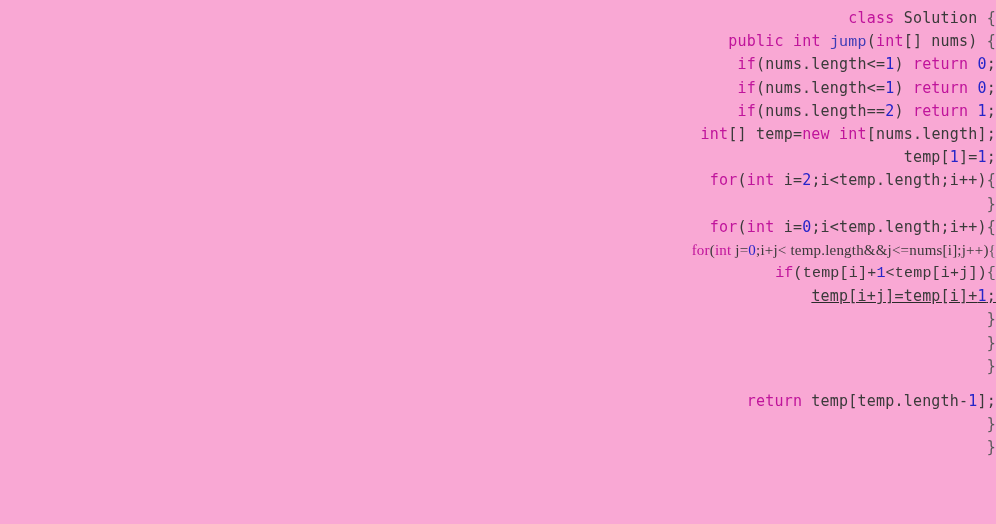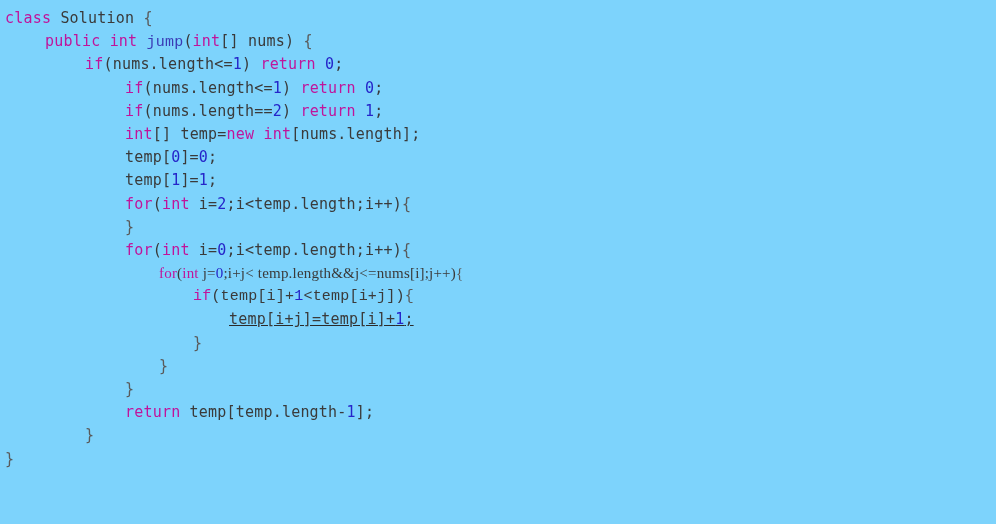--- a/index.html
+++ b/index.html
@@ -10,23 +10,24 @@
   body {
     width: 996px;
     height: 524px;
     background: #f6f6f6;
     font-family: "DejaVu Sans Mono", "Liberation Mono", monospace;
     overflow: hidden;
   }
   #code-viewer {
     width: 996px;
     height: 524px;
-    background: #7dd3fc;
+    background: #f9a8d4;
     box-sizing: border-box;
     padding: 7px 0 0 0;
+    text-align: right;
   }
   .code-line {
     height: 23.2px;
     line-height: 23.2px;
     font-size: 15px;
     white-space: pre;
     letter-spacing: 0.2px;
     color: #2b2b2b;
     padding-left: 5px;
   }
@@ -40,27 +41,26 @@
 </head>
 <body>
 
 <div id="code-viewer">
     <div class="code-line" style="padding-left: 5px;"><span class="tok-kw">class</span><span class="tok-plain"> </span><span class="tok-plain">Solution</span><span class="tok-plain"> </span><span class="tok-brace">{</span></div>
     <div class="code-line" style="padding-left: 45px;"><span class="tok-kw">public</span><span class="tok-plain"> </span><span class="tok-kw">int</span><span class="tok-plain"> </span><span class="tok-fn">jump</span><span class="tok-punct">(</span><span class="tok-kw">int</span><span class="tok-punct">[] </span><span class="tok-plain">nums</span><span class="tok-punct">)</span><span class="tok-plain"> </span><span class="tok-brace">{</span></div>
     <div class="code-line" style="padding-left: 85px;"><span class="tok-kw">if</span><span class="tok-plain">(nums.length&lt;=</span><span class="tok-num">1</span><span class="tok-plain">)</span><span class="tok-plain"> </span><span class="tok-kw">return</span><span class="tok-plain"> </span><span class="tok-num">0</span><span class="tok-plain">;</span></div>
     <div class="code-line" style="padding-left: 125px;"><span class="tok-kw">if</span><span class="tok-plain">(nums.length&lt;=</span><span class="tok-num">1</span><span class="tok-plain">)</span><span class="tok-plain"> </span><span class="tok-kw">return</span><span class="tok-plain"> </span><span class="tok-num">0</span><span class="tok-plain">;</span></div>
     <div class="code-line" style="padding-left: 125px;"><span class="tok-kw">if</span><span class="tok-plain">(nums.length==</span><span class="tok-num">2</span><span class="tok-plain">)</span><span class="tok-plain"> </span><span class="tok-kw">return</span><span class="tok-plain"> </span><span class="tok-num">1</span><span class="tok-plain">;</span></div>
     <div class="code-line" style="padding-left: 125px;"><span class="tok-kw">int</span><span class="tok-plain">[] </span><span class="tok-plain">temp=</span><span class="tok-kw">new</span><span class="tok-plain"> </span><span class="tok-kw">int</span><span class="tok-plain">[nums.length];</span></div>
-    <div class="code-line" style="padding-left: 125px;"><span class="tok-plain">temp[</span><span class="tok-num">0</span><span class="tok-plain">]=</span><span class="tok-num">0</span><span class="tok-plain">;</span></div>
     <div class="code-line" style="padding-left: 125px;"><span class="tok-plain">temp[</span><span class="tok-num">1</span><span class="tok-plain">]=</span><span class="tok-num">1</span><span class="tok-plain">;</span></div>
     <div class="code-line" style="padding-left: 125px;"><span class="tok-kw">for</span><span class="tok-plain">(</span><span class="tok-kw">int</span><span class="tok-plain"> i=</span><span class="tok-num">2</span><span class="tok-plain">;i&lt;temp.length;i++)</span><span class="tok-brace">{</span></div>
     <div class="code-line" style="padding-left: 125px;"><span class="tok-brace">}</span></div>
     <div class="code-line" style="padding-left: 125px;"><span class="tok-kw">for</span><span class="tok-plain">(</span><span class="tok-kw">int</span><span class="tok-plain"> i=</span><span class="tok-num">0</span><span class="tok-plain">;i&lt;temp.length;i++)</span><span class="tok-brace">{</span></div>
     <div class="code-line" style="padding-left: 159px; font-family: Liberation Serif, serif;"><span class="tok-kw">for</span><span class="tok-plain">(</span><span class="tok-kw">int</span><span class="tok-plain"> j=</span><span class="tok-num">0</span><span class="tok-plain">;i+j&lt; temp.length&amp;&amp;j&lt;=nums[i];j++)</span><span class="tok-brace">{</span></div>
     <div class="code-line" style="padding-left: 193px; font-family: Liberation Mono, monospace;"><span class="tok-kw">if</span><span class="tok-plain">(temp[i]+</span><span class="tok-num">1</span><span class="tok-plain">&lt;temp[i+j])</span><span class="tok-brace">{</span></div>
     <div class="code-line" style="padding-left: 229px; text-decoration: underline;"><span class="tok-plain">temp[i+j]=temp[i]+</span><span class="tok-num">1</span><span class="tok-plain">;</span></div>
     <div class="code-line" style="padding-left: 193px;"><span class="tok-brace">}</span></div>
     <div class="code-line" style="padding-left: 159px;"><span class="tok-brace">}</span></div>
     <div class="code-line" style="padding-left: 125px;"><span class="tok-brace">}</span></div>
-    <div class="code-line" style="padding-left: 125px;"><span class="tok-kw">return</span><span class="tok-plain"> temp[temp.length-</span><span class="tok-num">1</span><span class="tok-plain">];</span></div>
+    <div class="code-line" style="padding-left: 125px; margin-top: 12px;"><span class="tok-kw">return</span><span class="tok-plain"> temp[temp.length-</span><span class="tok-num">1</span><span class="tok-plain">];</span></div>
     <div class="code-line" style="padding-left: 85px;"><span class="tok-brace">}</span></div>
     <div class="code-line" style="padding-left: 5px;"><span class="tok-brace">}</span></div>
   </div>
 
 </body></html>

